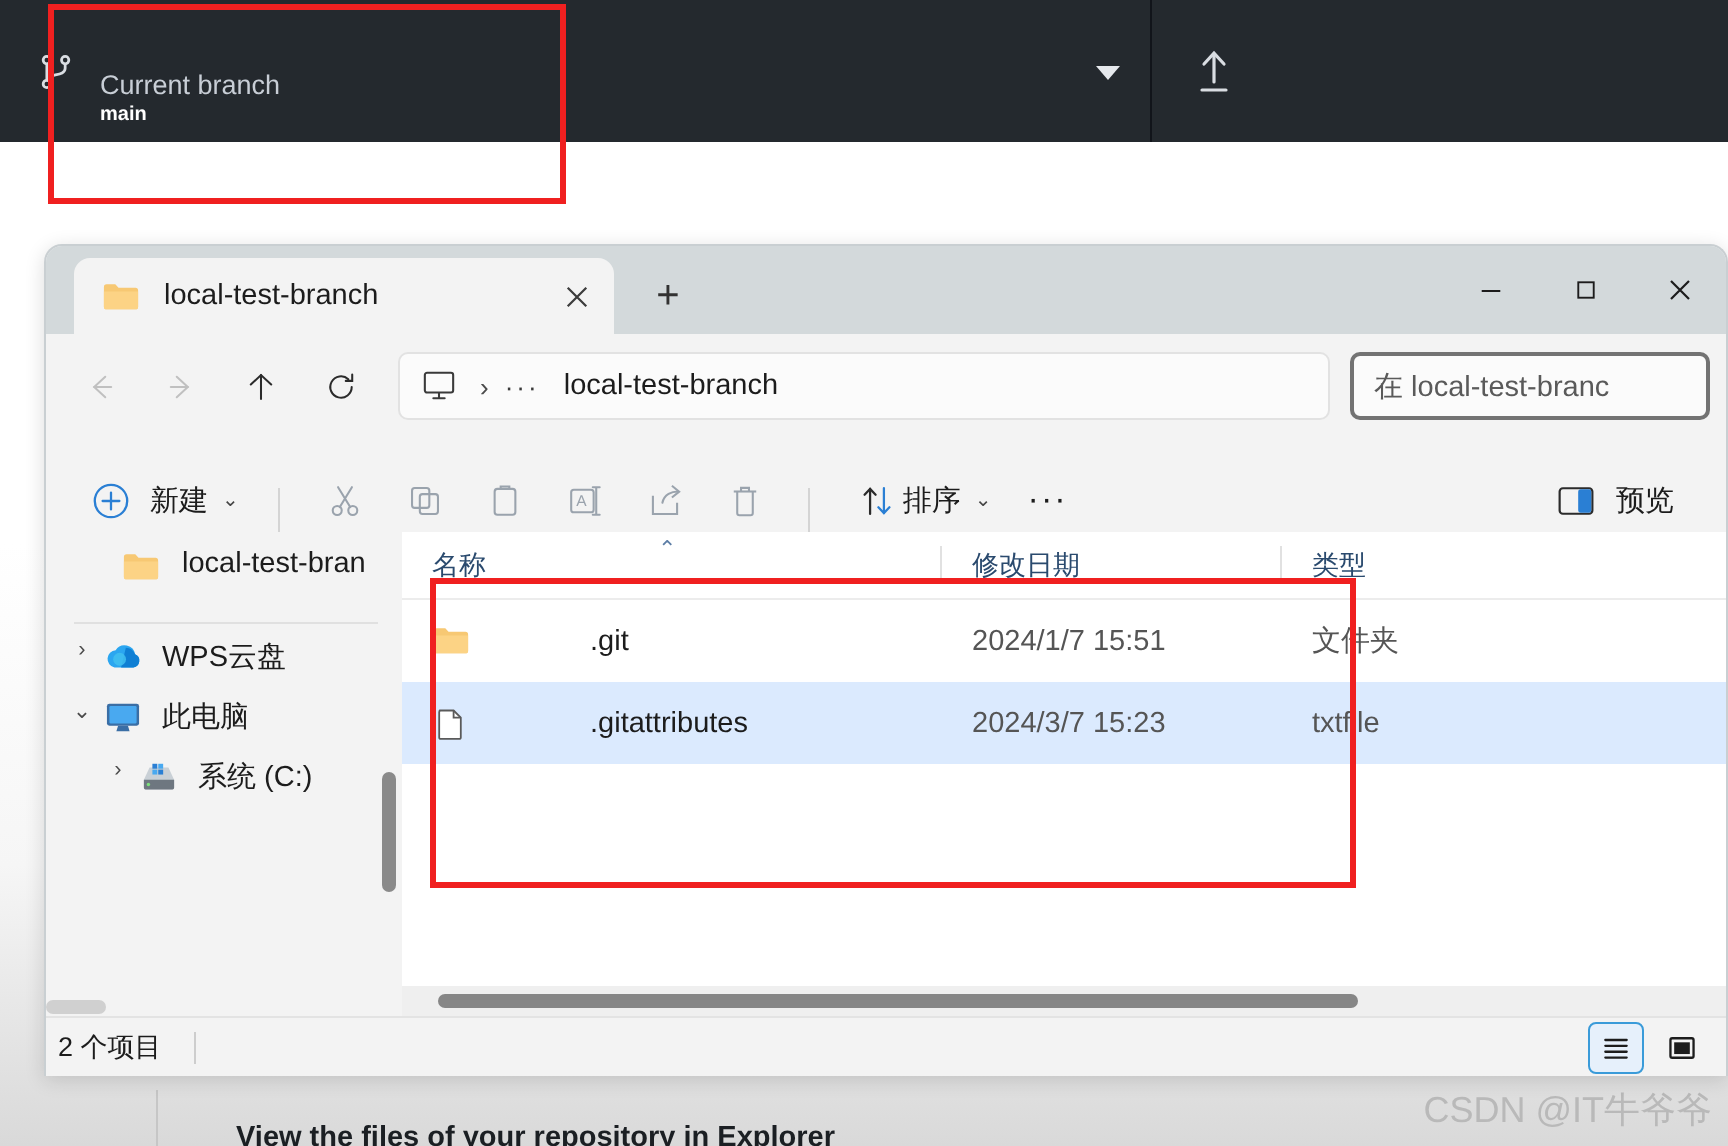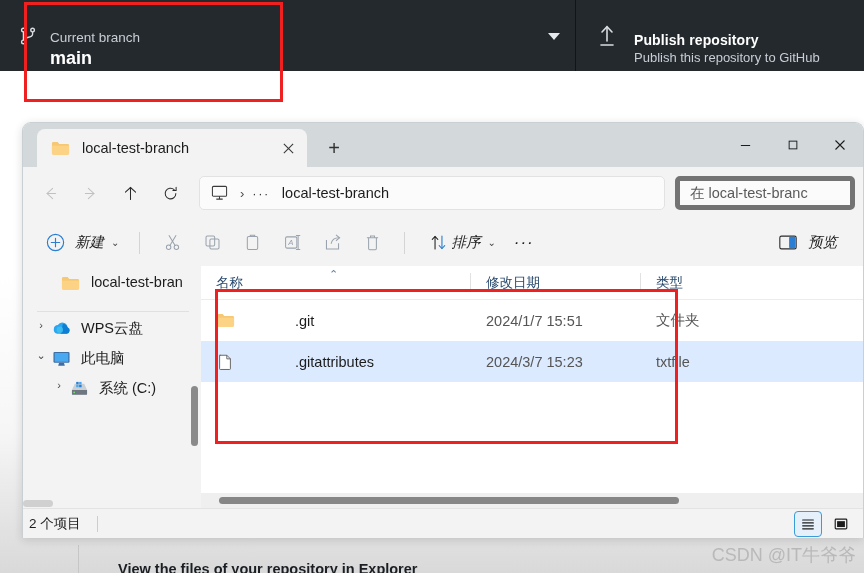--- a/index.html
+++ b/index.html
@@ -25,21 +25,21 @@
   .gh-branch::after {
     content: ""; position: absolute; right: 0; top: 0; bottom: 0;
     width: 1px; background: #11141a;
   }
   .gh-publish { flex: 1; padding: 0 14px 0 18px; }
   .gh-icon { flex: 0 0 auto; color: #d9dde2; display: flex; align-items: center; justify-content: center; }
   .branch-icon { width: 28px; height: 28px; margin-right: 8px; }
   .publish-icon { width: 26px; height: 30px; margin-right: 14px; }
   .gh-texts { display: flex; flex-direction: column; justify-content: center; line-height: 1.28; margin-top: 28px; }
   .gh-sub { font-size: 13.5px; color: #c8ced6; }
-  .gh-main { font-size: 18px; color: #ffffff; font-weight: bold; }
+  .gh-main { font-size: 10px; color: #ffffff; font-weight: bold; }
   .gh-title-strong { font-size: 14px; color: #ffffff; font-weight: bold; letter-spacing: .1px; }
   .gh-title-sub { font-size: 13px; color: #c8ced6; }
   .caret-down {
     position: absolute; right: 16px; top: 50%; margin-top: -3px;
     width: 0; height: 0;
     border-left: 6px solid transparent; border-right: 6px solid transparent;
     border-top: 7px solid #e6e9ed;
   }
 
   
@@ -115,30 +115,30 @@
   .addressbar {
     flex: 1; height: 34px; background: #fbfbfb; border: 1px solid #e2e2e2;
     border-radius: 5px; display: flex; align-items: center; padding: 0 10px;
     margin-left: 6px; margin-right: 10px; min-width: 0;
   }
   .addr-pc { width: 20px; height: 18px; margin-right: 8px; flex: 0 0 auto; }
   .addr-sep { color: #4b4b4b; font-size: 13px; margin: 0 8px 0 2px; }
   .addr-dots { color: #3a3a3a; font-size: 13px; letter-spacing: 1.5px; margin-right: 12px; }
   .addr-path { font-size: 14.5px; color: #1c1c1c; white-space: nowrap; }
   .searchbox {
-    width: 180px; height: 34px; background: #fbfbfb; border: 5px solid #737373;
+    width: 180px; height: 34px; background: #fbfbfb; border: 2px solid #737373;
     border-radius: 5px; display: flex; align-items: center; padding: 0 10px;
     flex: 0 0 auto; overflow: hidden;
   }
   .search-ph { font-size: 14.5px; color: #5a5a5a; white-space: nowrap; }
 
   
   .cmdbar {
     height: 47px; background: #f3f3f3;
-    display: flex; align-items: center; padding: 0 10px 0 18px; font-style: italic;
+    display: flex; align-items: flex-end; padding: 0 10px 0 18px;
   }
   .cmd-new {
     display: flex; align-items: center; height: 32px; padding: 0 8px 0 4px;
     border-radius: 5px;
   }
   .plus-circle { width: 21px; height: 21px; margin-right: 9px; flex: 0 0 auto; }
   .cmd-label { font-size: 14.5px; color: #1c1c1c; }
   .chev-sm { margin-left: 7px; color: #444; font-size: 10px; }
   .cmd-sep { width: 1px; height: 22px; background: #d4d4d4; margin: 0 12px; flex: 0 0 auto; }
   .cmd-ico {
@@ -259,24 +259,20 @@
       <span class="caret-down"></span>
     </div>
 
     <div class="gh-cell gh-publish">
       <span class="gh-icon publish-icon">
         <svg viewBox="0 0 24 28" width="24" height="28" fill="none" stroke="#d9dde2" stroke-width="1.6" stroke-linecap="round">
           <path d="M12 19 V5"></path>
           <path d="M7 10 L12 4.6 L17 10"></path>
           <path d="M6 23 H18"></path>
         </svg>
-      </span>
-      <span class="gh-texts">
-        <span class="gh-title-strong">Publish repository</span>
-        <span class="gh-title-sub">Publish this repository to GitHub</span>
       </span>
     </div>
   </div>
 
   <div class="gh-body">
     <div class="gh-bottom-divider"></div>
     <div class="gh-bottom-text">View the files of your repository in Explorer</div>
     <div class="watermark">CSDN @IT牛爷爷</div>
   </div>
 

